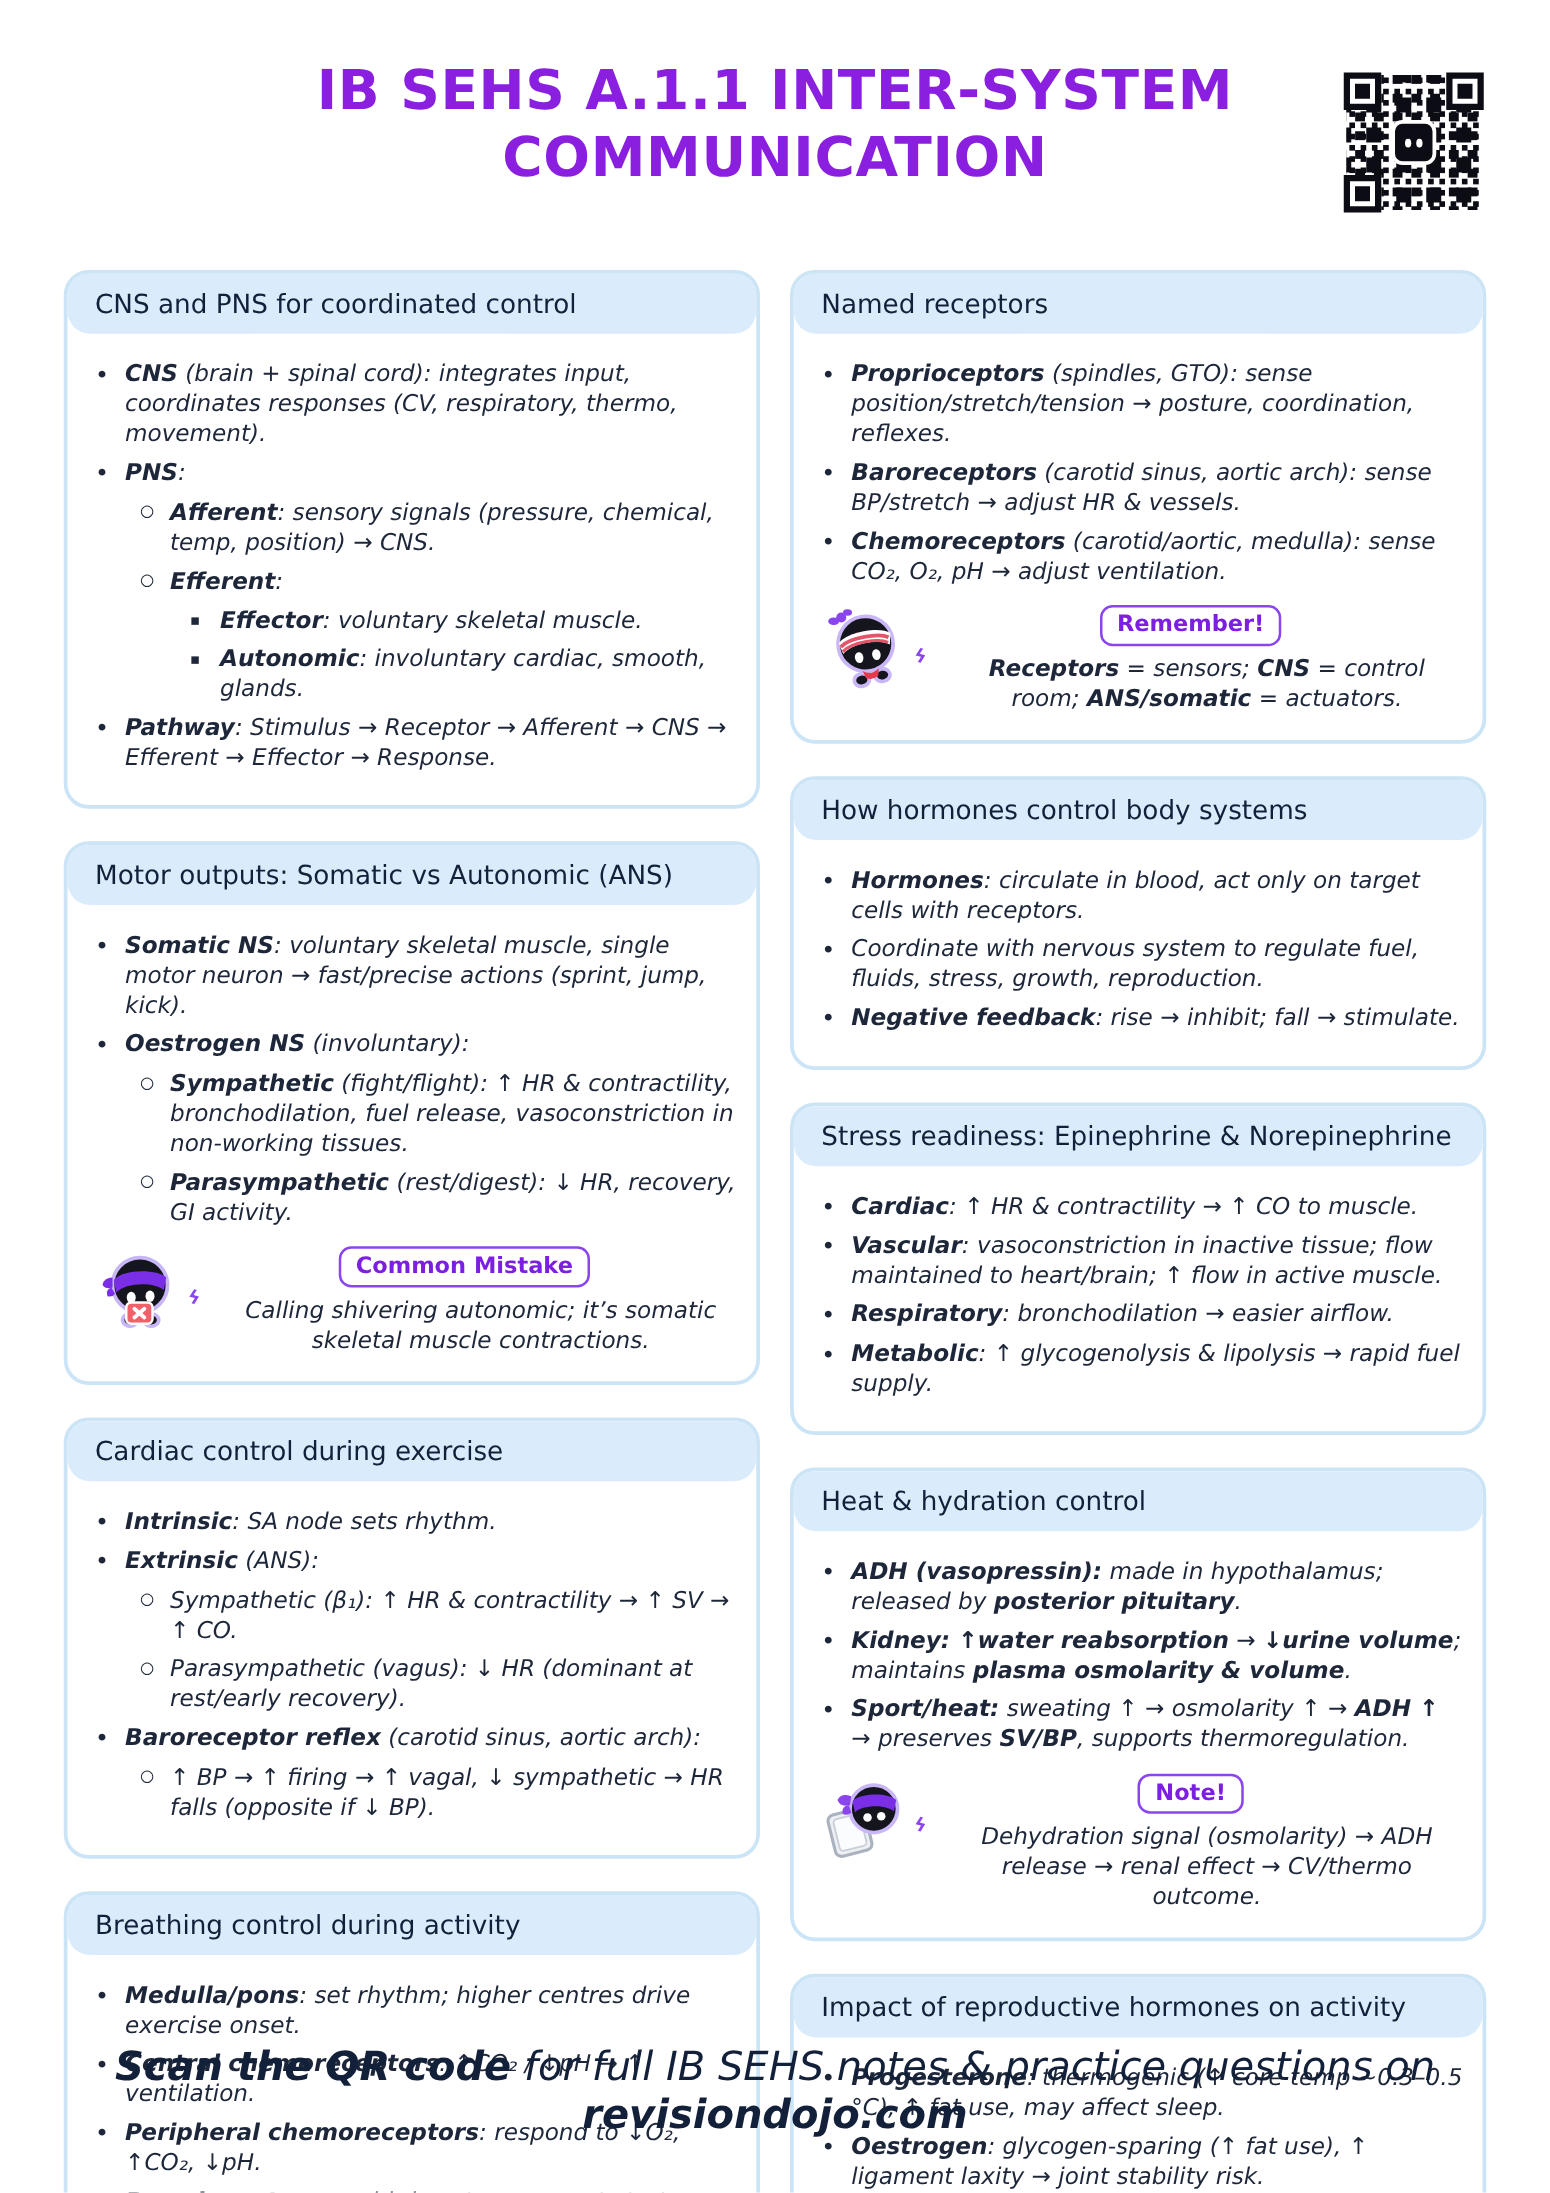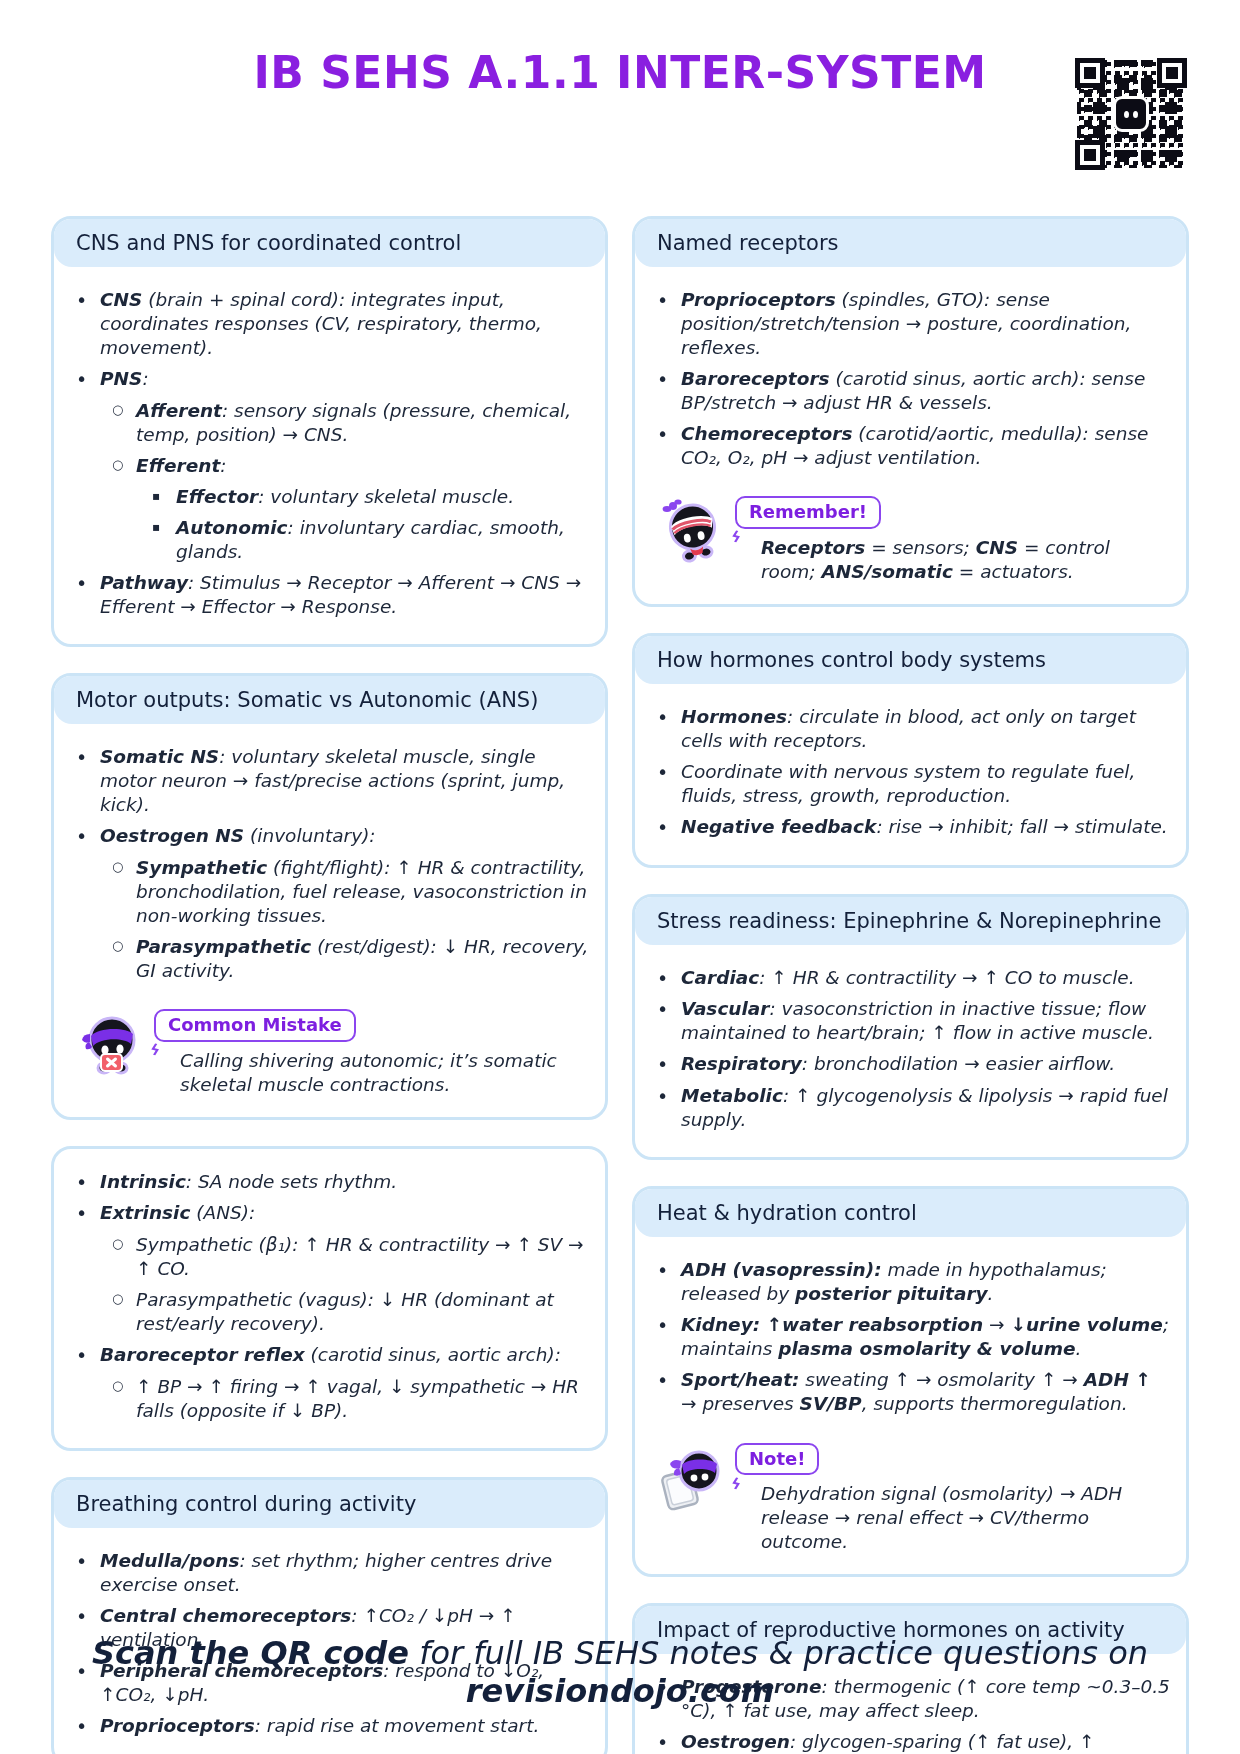--- a/index.html
+++ b/index.html
@@ -49,41 +49,42 @@
   .mk{flex:0 0 24px;font-style:normal;color:#1d2739;}
   .mk.disc{font-size:19px;}
   .mk.circle{font-size:13px;font-weight:bold;padding-top:3px;}
   .mk.square{font-size:12px;padding-top:4px;}
   .ind1{margin-left:36px;}
   .ind2{margin-left:76px;}
   .txt{flex:1;}
   .b{font-weight:bold;}
 
   
-  .callout{display:flex;gap:8px;align-items:flex-start;margin:26px 0 2px 2px;}
+  .callout{display:flex;gap:8px;align-items:flex-start;margin:14px 0 2px 2px;text-align:center;}
   .mascot{width:68px;height:68px;flex:0 0 68px;}
   .co-right{position:relative;flex:1;}
   .co-label{display:inline-block;border:2.5px solid #8b45ef;color:#7d1fe0;font-weight:bold;
     font-style:normal;border-radius:10px;padding:2px 12px 3px;font-size:18px;background:#fff;}
   .co-zig{position:absolute;left:-4px;top:32px;color:#8b45ef;font-weight:bold;font-size:15px;
     font-style:normal;transform:rotate(14deg);}
   .co-text{margin:7px 0 0 26px;font-size:18.5px;}
 
   
   .footer{position:absolute;left:0;right:0;bottom:44px;text-align:center;
     font-size:32px;color:#13203a;font-style:italic;}
 </style>
 </head>
 <body>
 
 <div class="page">
 
   <div class="masthead">
     <div class="page-title">
       <div>IB SEHS A.1.1 INTER-SYSTEM</div>
+      <div>COMMUNICATION</div>
     </div>
     <div class="qr">
       <div class="qr-noise"></div>
       <div class="finder tl">
           <span></span>
         </div>
       <div class="finder tr">
           <span></span>
         </div>
       <div class="finder bl">
@@ -161,20 +162,21 @@
     <ellipse cx="27" cy="41" rx="3.6" ry="4.6" fill="#ffffff"></ellipse>
     <ellipse cx="42" cy="40" rx="3.6" ry="4.6" fill="#ffffff"></ellipse>
     <rect x="23" y="45" width="21" height="17" rx="4" fill="#f2606a" stroke="#ffffff" stroke-width="2"></rect>
     <path d="M29.5 50 l8 7 M37.5 50 l-8 7" stroke="#ffffff" stroke-width="3" stroke-linecap="round"></path>
   </svg>
               <div class="co-right"><div class="co-label">Common Mistake</div><span class="co-zig">ϟ</span><div class="co-text"><span>Calling shivering autonomic; it’s somatic skeletal muscle contractions.</span></div></div>
             </div>
           </div>
         </section>
         <section class="card">
+          <div class="card-title">Cardiac control during exercise</div>
           <div class="card-body">
             <div class="row ind0">
               <span class="mk disc">•</span>
               <span class="txt"><span class="b">Intrinsic</span><span>: SA node sets rhythm.</span></span>
             </div>
             <div class="row ind0">
               <span class="mk disc">•</span>
               <span class="txt"><span class="b">Extrinsic</span><span> (ANS):</span></span>
             </div>
             <div class="row ind1">

